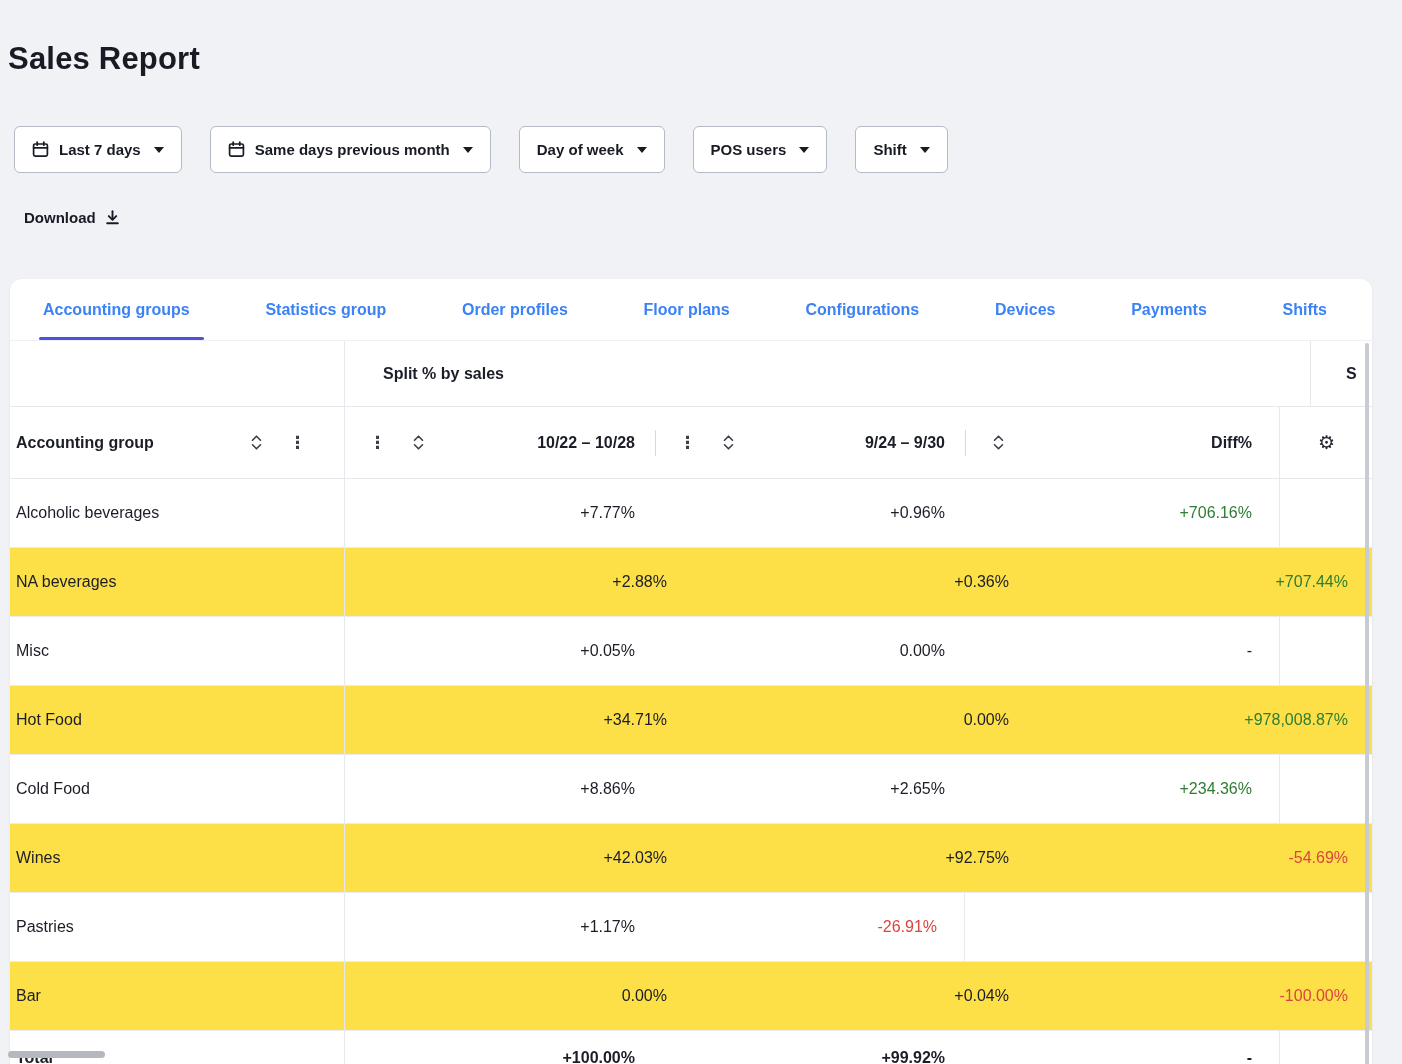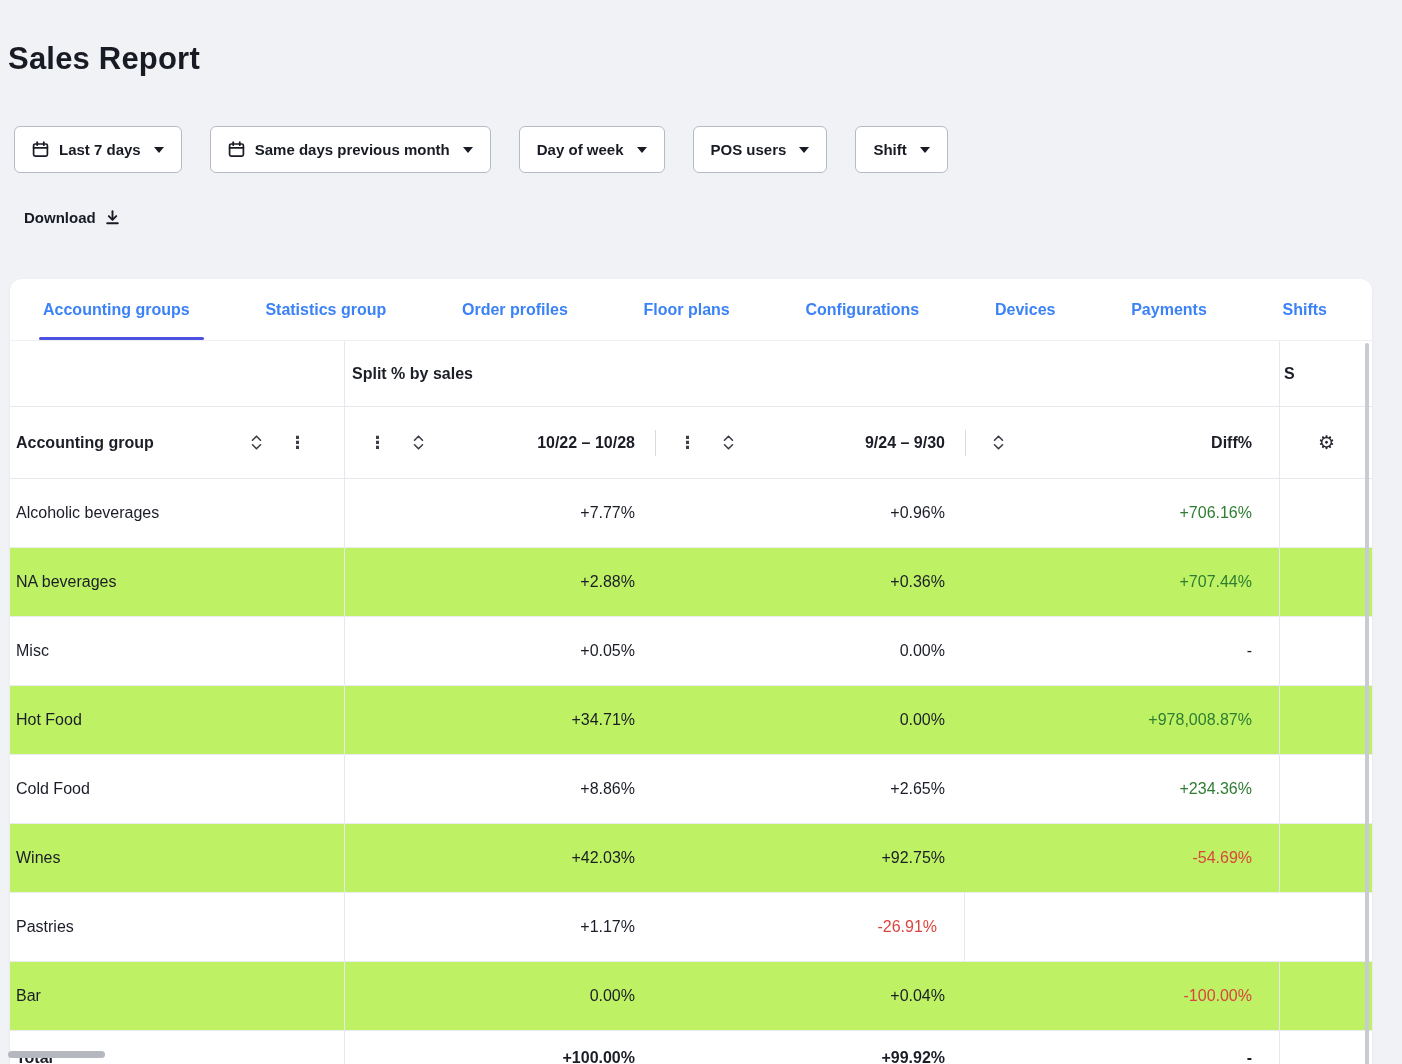--- a/index.html
+++ b/index.html
@@ -30,25 +30,25 @@
   .card{position:relative;margin:52px 2px 0 2px;height:808px;background:#fff;border-radius:12px;
     box-shadow:0 1px 3px rgba(25,27,40,.06);overflow:hidden;}
   .tabs{display:flex;justify-content:space-between;height:62px;padding:0 45px 0 33px;
     align-items:stretch;border-bottom:1px solid #f0f0f4;}
   .tab{position:relative;display:flex;align-items:center;font-size:16px;font-weight:700;
     white-space:nowrap;cursor:pointer;color:#3b82f6;}
   .tab.active::after{content:"";position:absolute;left:-4px;right:-14px;bottom:0;height:3px;
     border-radius:2px;background:var(--accent);}
 
   
-  .grow{display:grid;grid-template-columns:335px 935px 1fr;height:66px;border-bottom:1px solid #e7e8ee;}
+  .grow{display:grid;grid-template-columns:335px 935px 1fr;height:66px;border-bottom:1px solid #e7e8ee;gap:31px;}
   .thead{display:grid;grid-template-columns:335px 310px 310px 315px 1fr;height:72px;border-bottom:1px solid #e7e8ee;}
   .trow{display:grid;grid-template-columns:335px 310px 310px 315px 1fr;height:69px;
     border-bottom:1px solid #ebecf1;font-size:16px;}
-  .trow.alt{background:#bef264;}
+  .trow.alt{background:#fde047;gap:32px;}
   .trow.total{height:54px;font-weight:700;border-bottom:none;}
   .cell{position:relative;display:flex;align-items:center;min-width:0;}
   .b-r{border-right:1px solid #e7e8ee;}
   .g2{padding-left:7px;font-weight:700;font-size:16px;}
   .g3{padding-left:4px;font-weight:700;font-size:16px;overflow:hidden;white-space:nowrap;}
   .th{font-size:16px;font-weight:700;}
   .c1{padding-left:6px;}
   .c2,.c3{justify-content:flex-end;padding-right:20px;}
   .c4{justify-content:flex-end;padding-right:27px;}
   .c5{padding-left:38px;}

